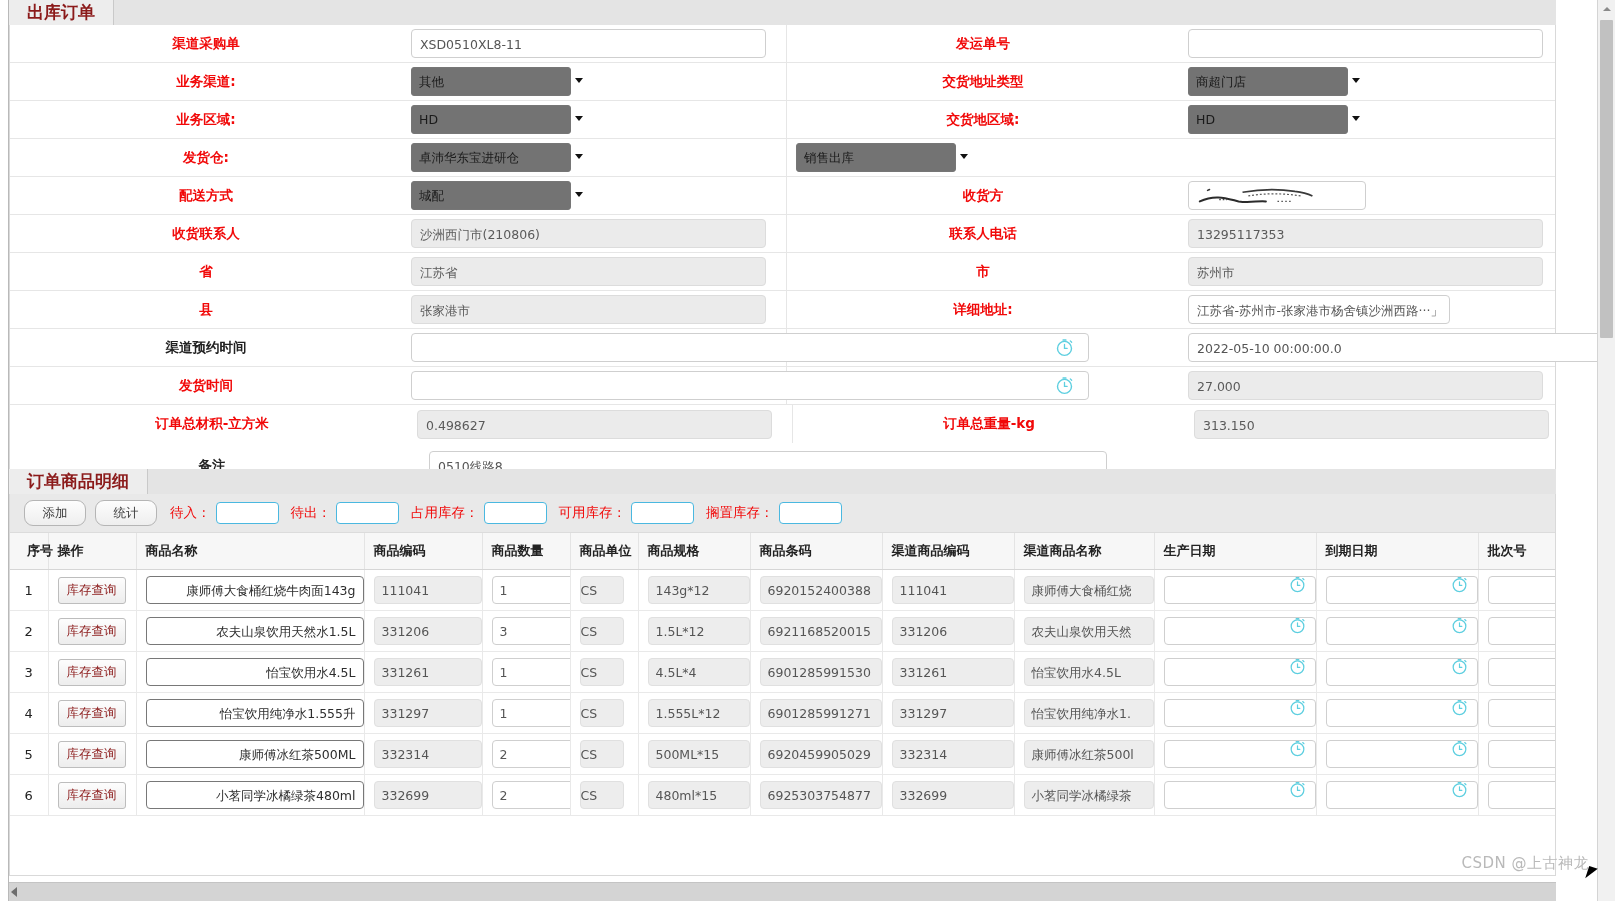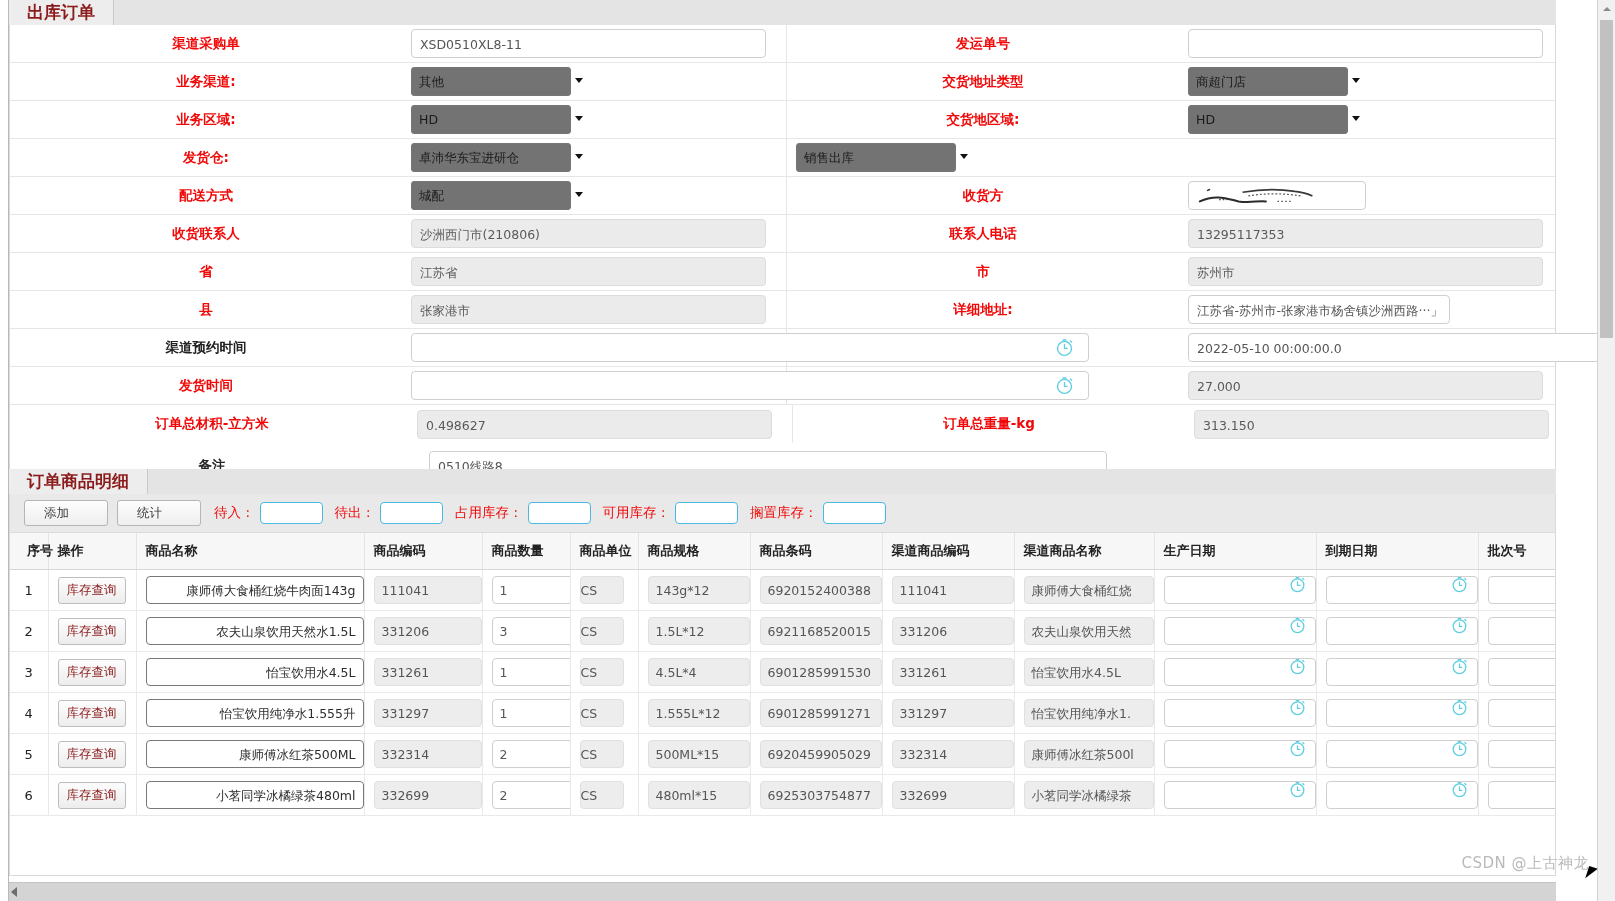--- a/index.html
+++ b/index.html
@@ -114,25 +114,25 @@
   .detailwrap {
     position: absolute; left: 9px; top: 494px; width: 1547px; height: 382px;
     background: #ffffff; border: 1px solid #d9d9d9; border-top: none;
     box-sizing: border-box; overflow: hidden;
   }
   .toolbar {
     height: 38px; background: #e9e9e9; display: flex; align-items: center;
     padding-left: 14px; border-bottom: 1px solid #dcdcdc;
   }
   .btn {
-    height: 24px; min-width: 44px; padding: 0 19px;
-    border: 1px solid #b5b5b5; border-radius: 3px;
+    height: 24px; min-width: 44px; padding: 0 8px;
+    border: 1px solid #b5b5b5; border-radius: 9px;
     background: linear-gradient(#fdfdfd,#eeeeee);
     color: #3a3a3a; font-size: 12.5px; display: flex; align-items: center;
-    justify-content: flex-start; margin-right: 9px; white-space: nowrap;
+    justify-content: center; margin-right: 9px; white-space: nowrap;
   }
   .tlabel { color: #f10909; font-size: 13.5px; margin: 0 5px 0 4px; white-space: nowrap; }
   .tinp {
     width: 63px; height: 22px; box-sizing: border-box;
     border: 1px solid #4ab8e0; border-radius: 4px; background: #fff;
     margin-right: 8px;
   }
 
   
   .tbl { width: 100%; border-collapse: collapse; table-layout: fixed; }

